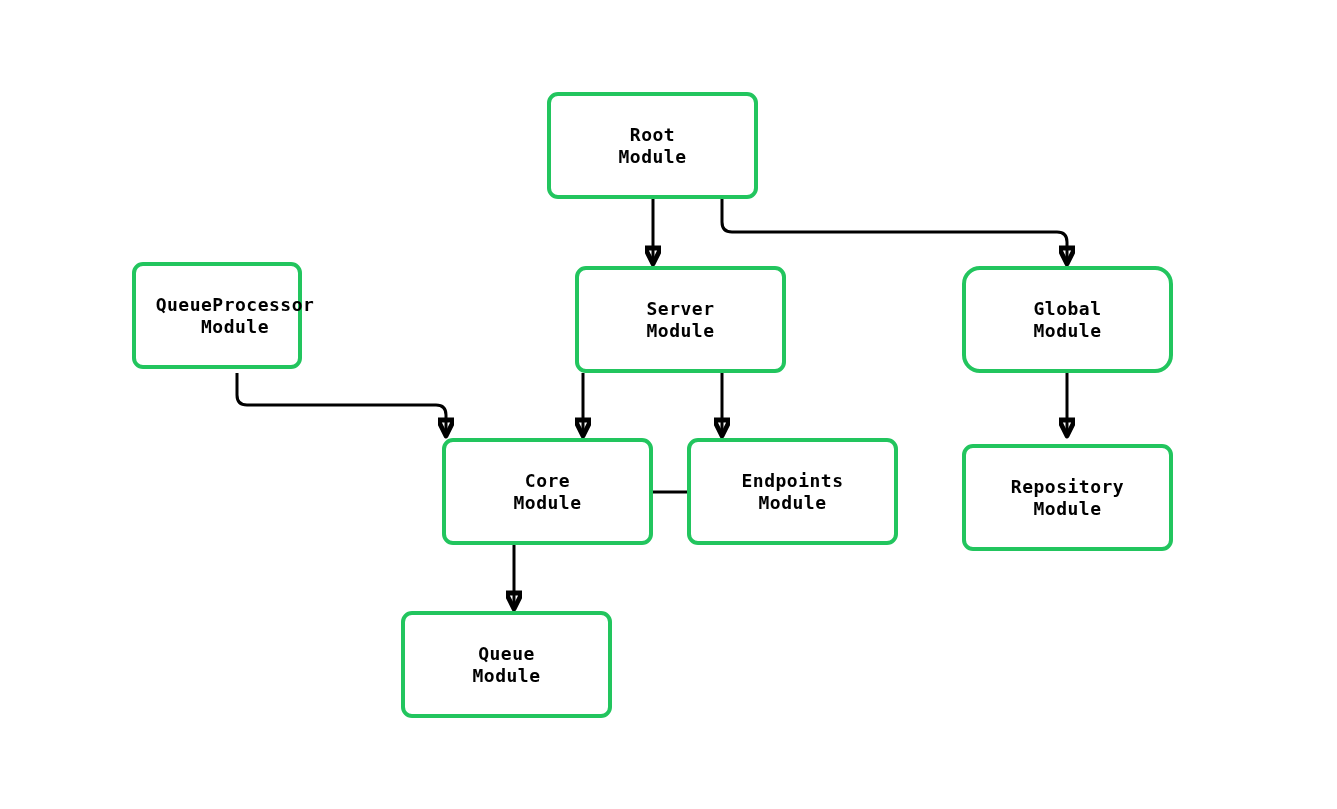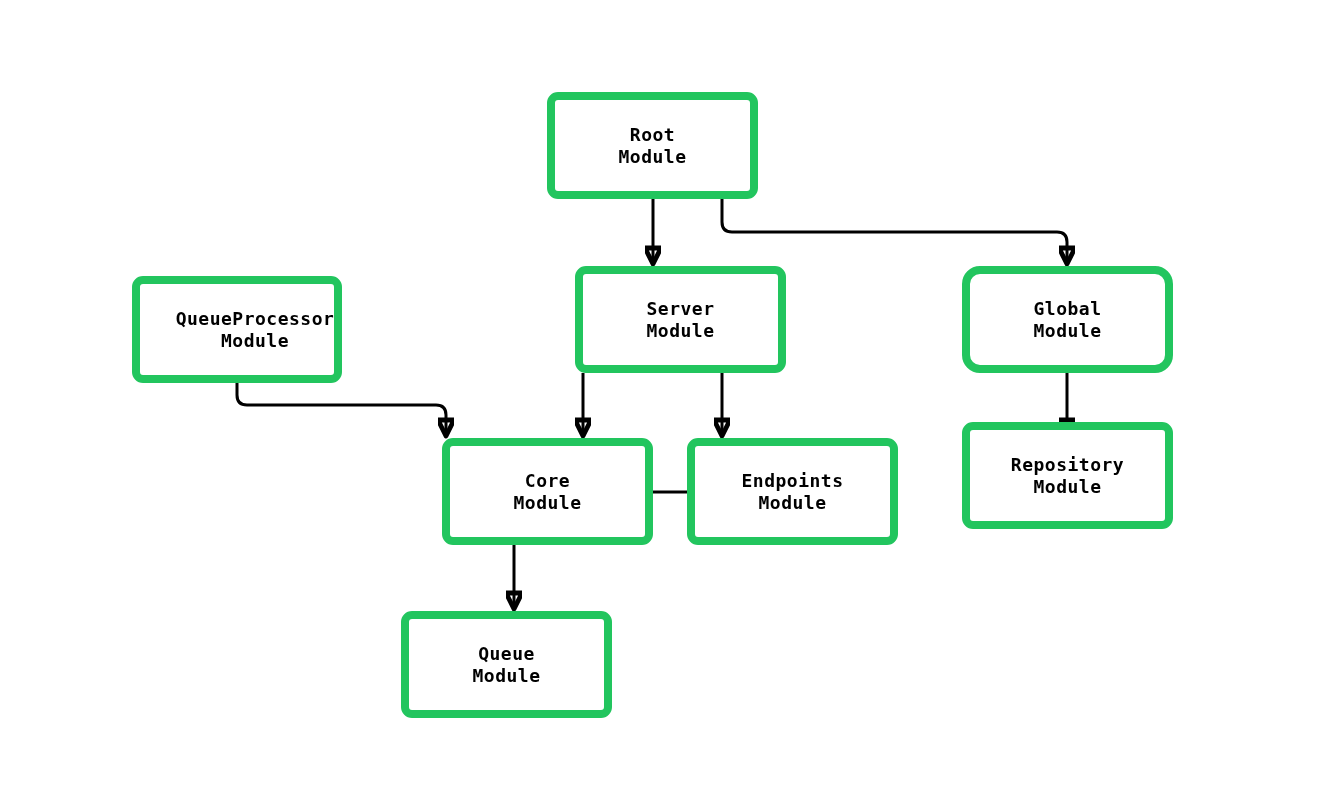--- a/index.html
+++ b/index.html
@@ -27,43 +27,43 @@
     stroke: #000000;
     stroke-width: 3;
     stroke-linejoin: round;
   }
   .node {
     position: absolute;
     box-sizing: border-box;
     width: 211px;
     height: 107px;
     background: #ffffff;
-    border: 8px solid #22c55e;
+    border: 4px solid #22c55e;
     border-radius: 11px;
     display: flex;
     align-items: center;
     justify-content: center;
   }
   .node .label {
     font-size: 18px;
     font-weight: bold;
     line-height: 22px;
     letter-spacing: 0.5px;
     color: #000000;
     text-align: center;
     white-space: pre-line;
   }
   
   .node-root          { left: 547px; top:  92px; }
-  .node-queueprocessor{ left: 132px; top: 276px; width: 210px; padding-left: 36px; }
+  .node-queueprocessor{ left: 132px; top: 262px; width: 170px; padding-left: 36px; }
   .node-server        { left: 547px; top: 266px; margin-left: 28px; }
   .node-global        { left: 962px; top: 266px; border-radius: 18px; }
   .node-core          { left: 409px; top: 438px; margin-left: 33px; }
   .node-endpoints     { left: 687px; top: 438px; }
-  .node-repository    { left: 962px; top: 422px; }
+  .node-repository    { left: 962px; top: 444px; }
   .node-queue         { left: 387px; top: 611px; margin-left: 14px; }
 </style>
 </head>
 <body>
 
 <div class="canvas">
 
   <svg class="edge-layer" width="1337" height="809" viewBox="0 0 1337 809" xmlns="http://www.w3.org/2000/svg">
     <defs>
       <marker id="arrowhead" viewBox="0 0 10 10" refX="10" refY="5" markerUnits="userSpaceOnUse" markerWidth="22" markerHeight="16" orient="auto">

